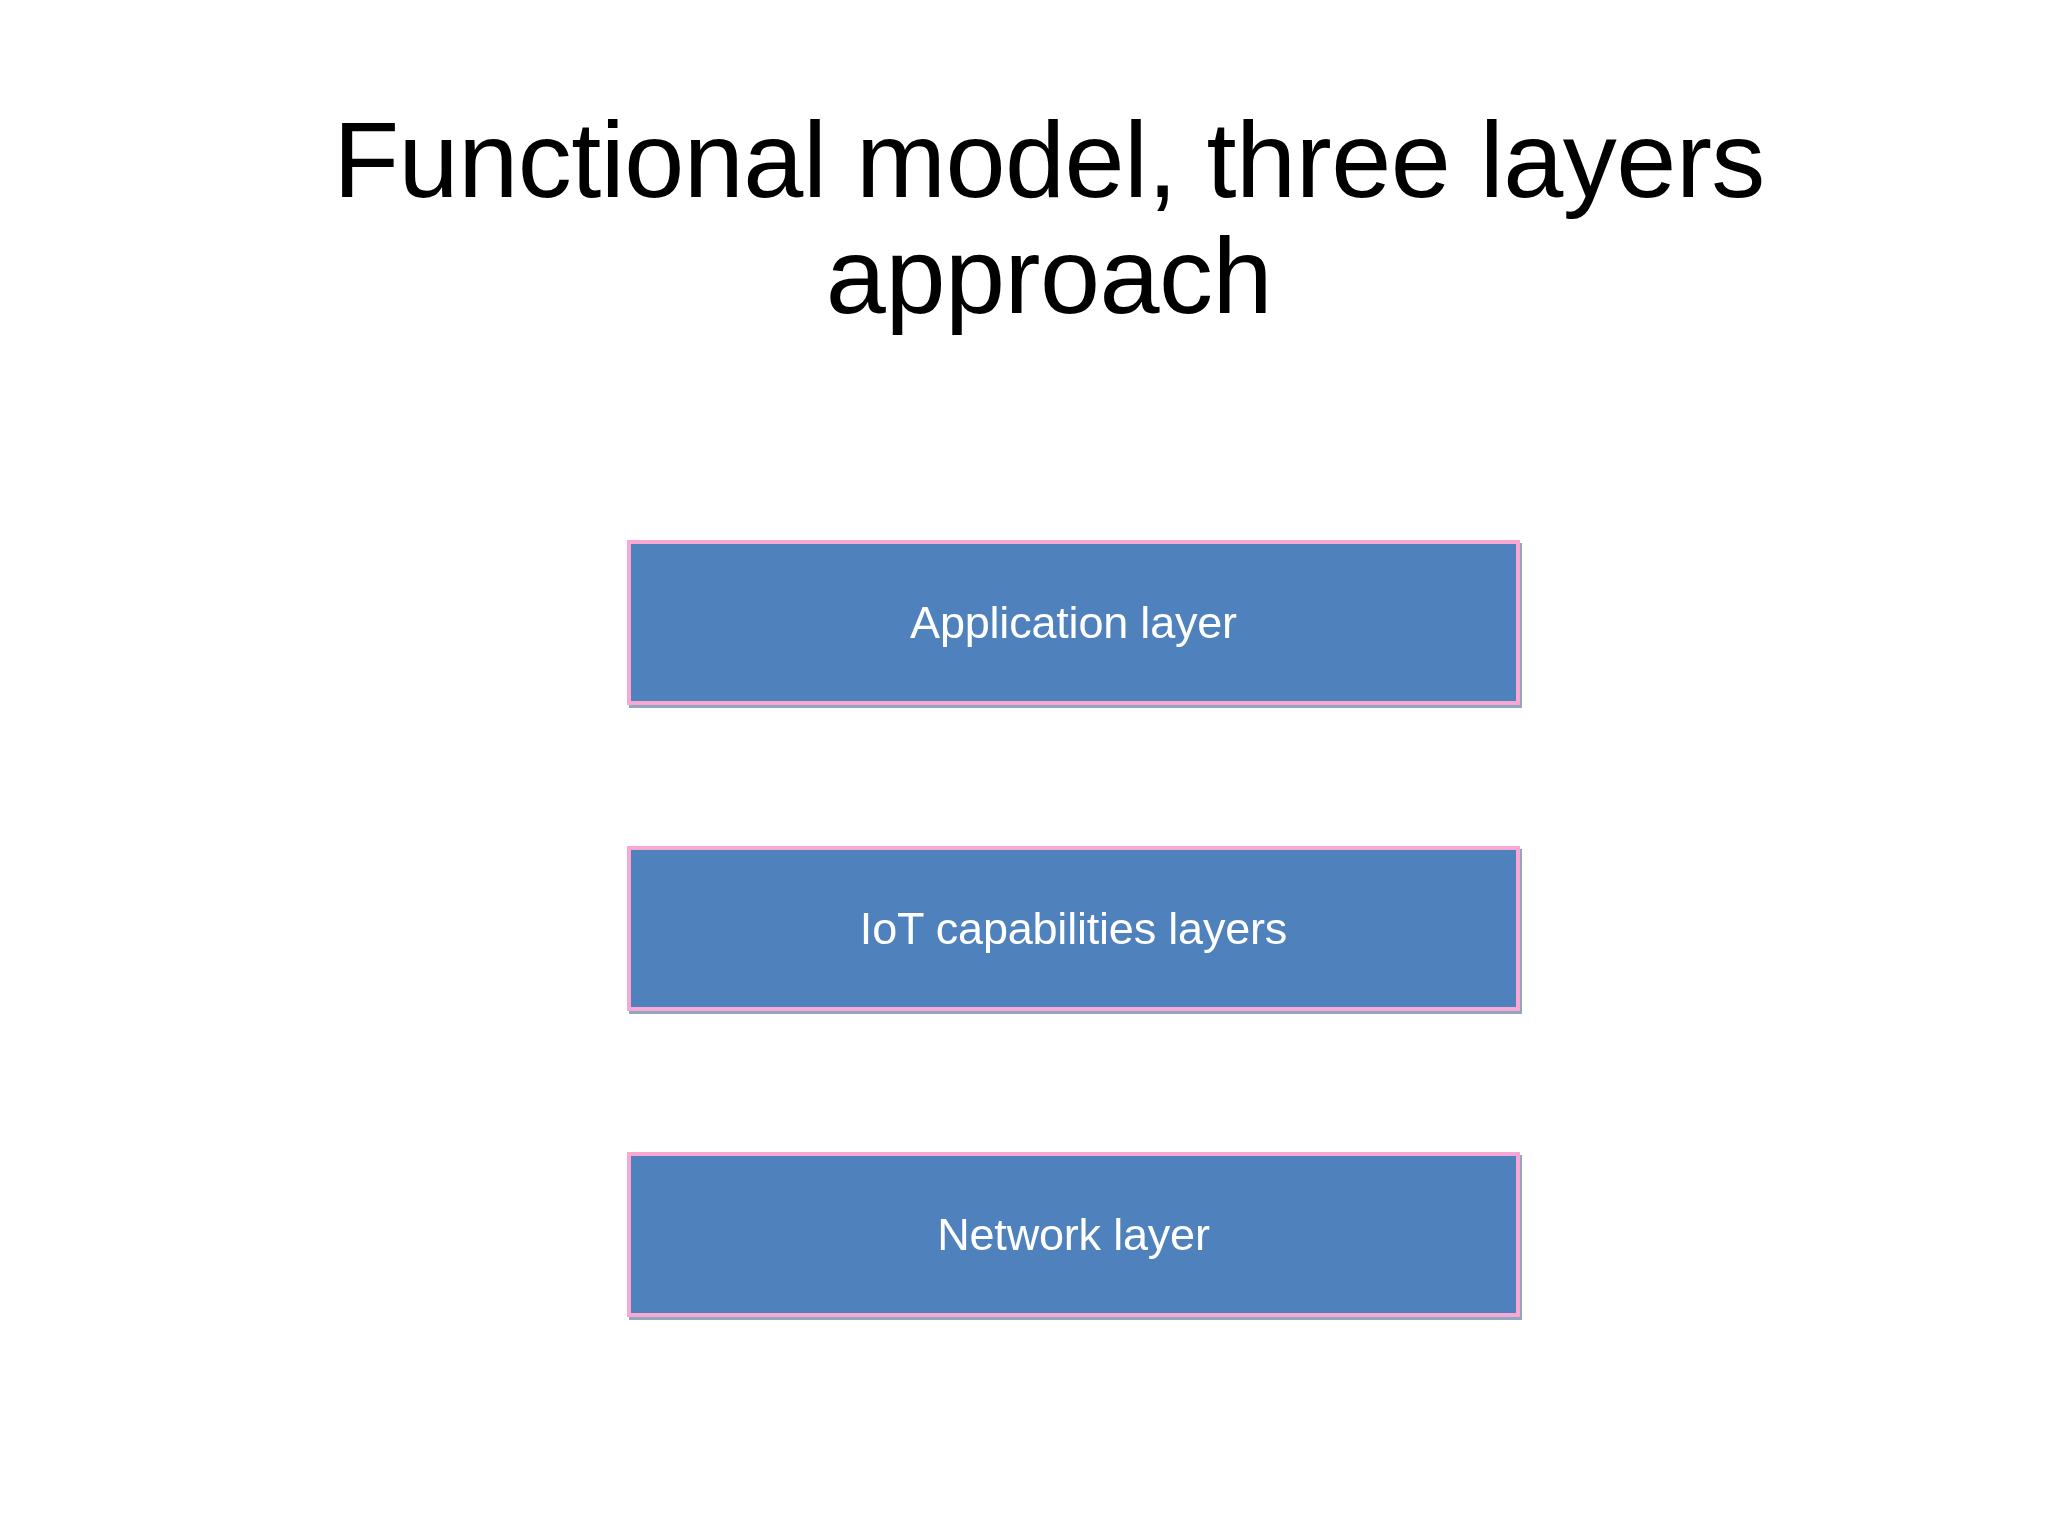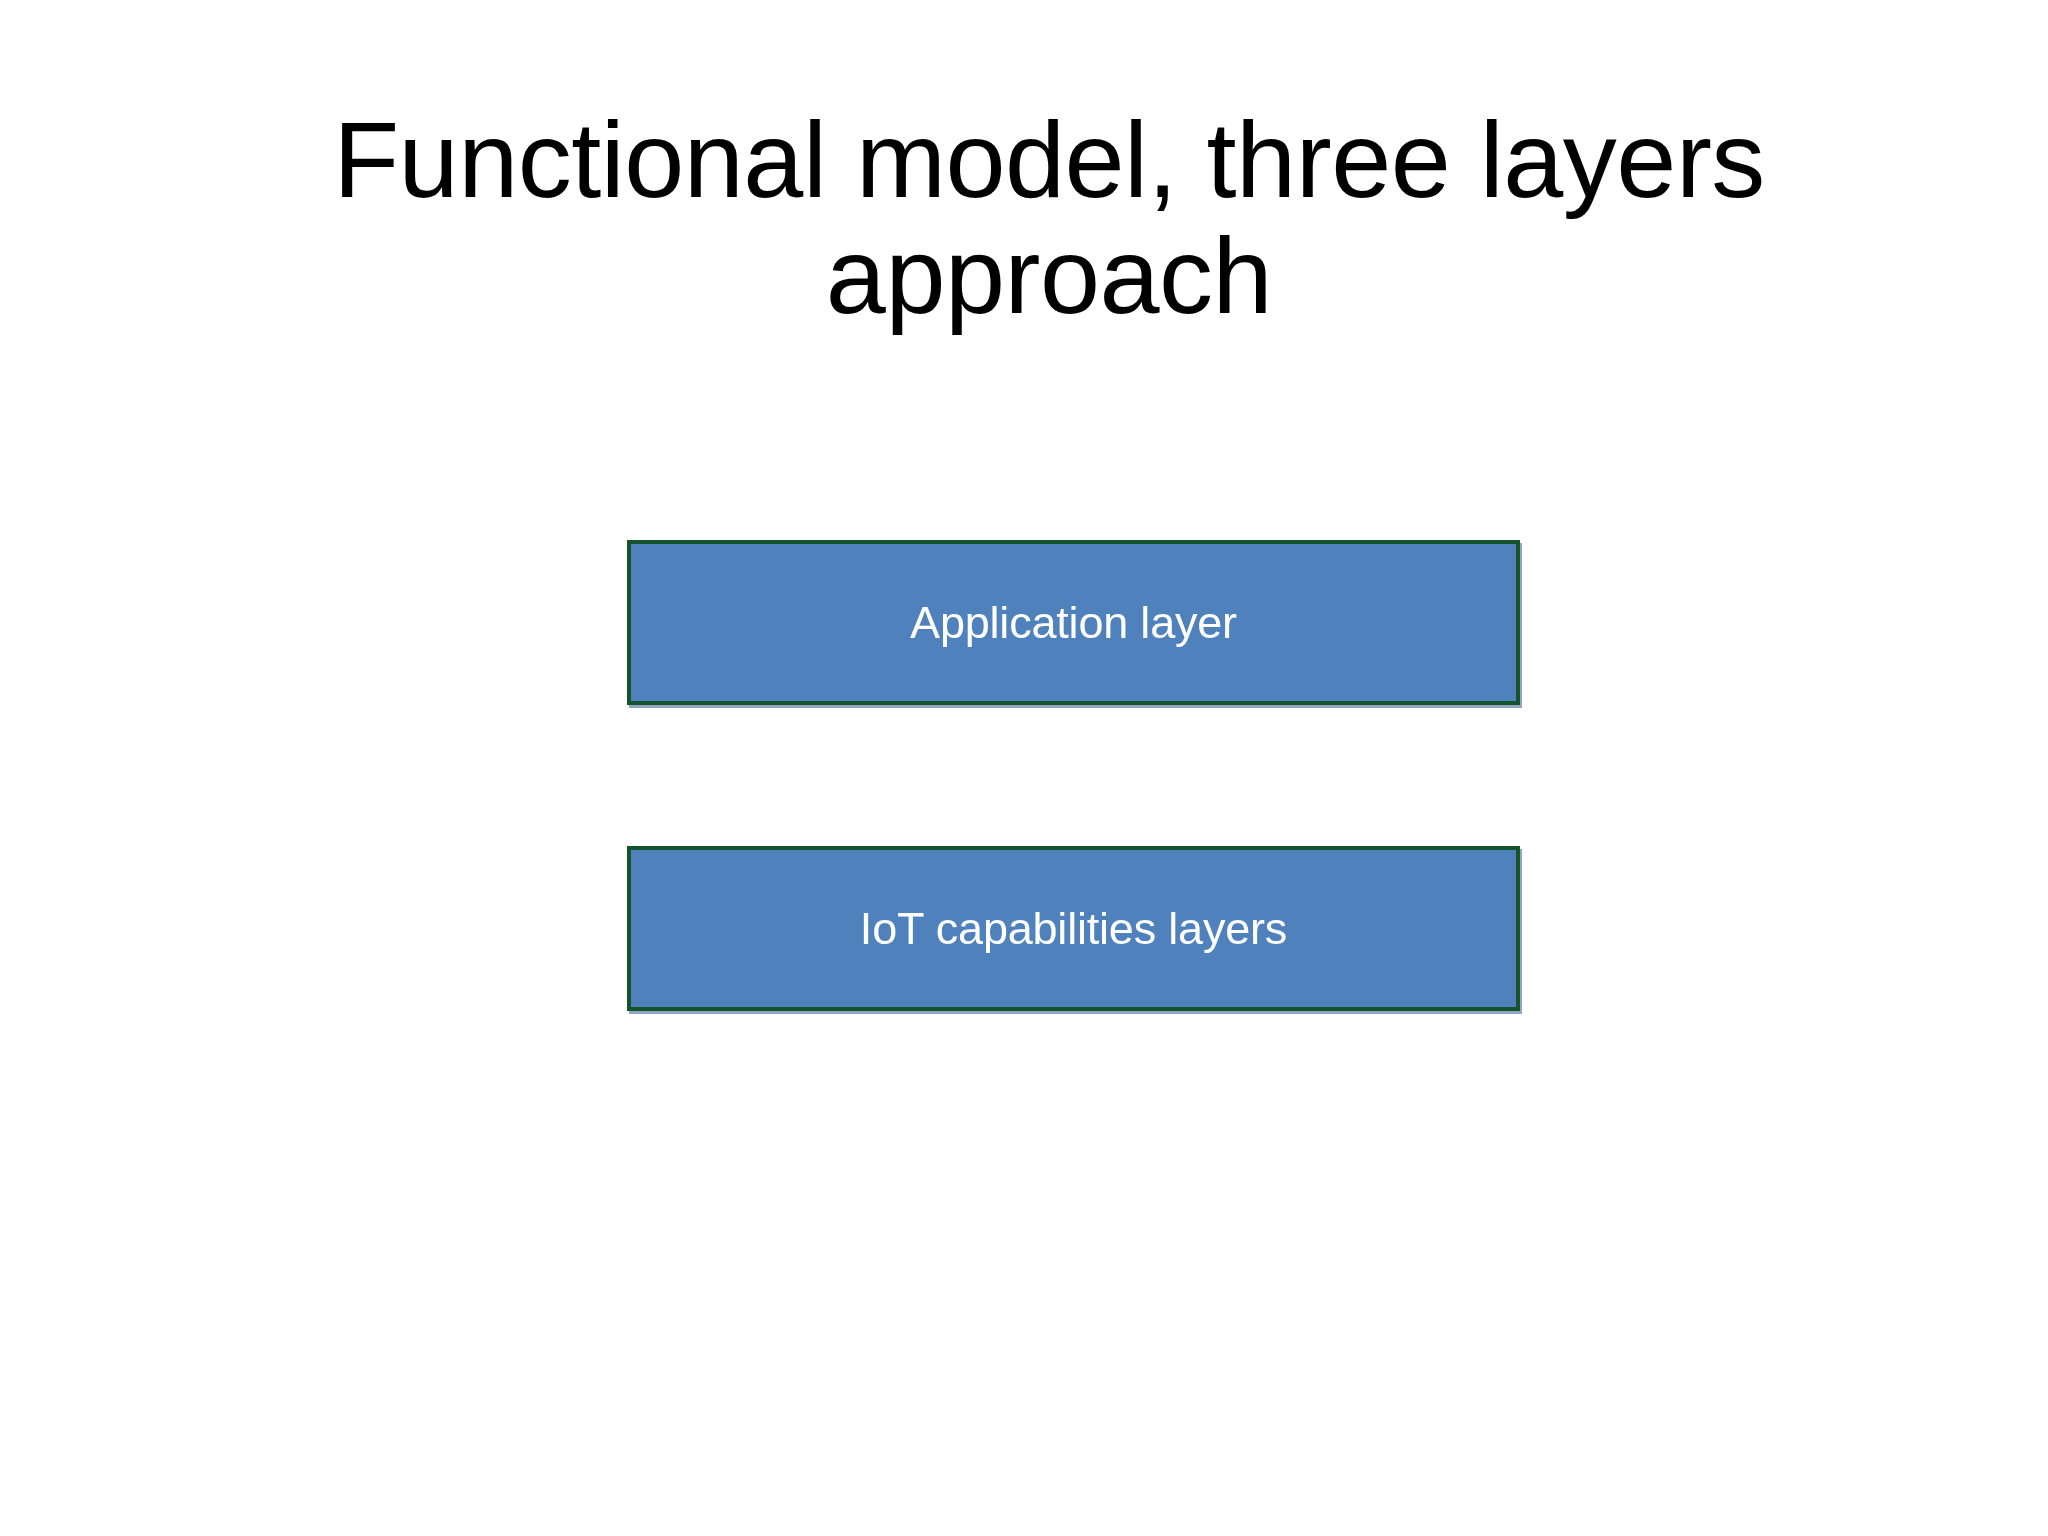--- a/index.html
+++ b/index.html
@@ -45,21 +45,21 @@
     top: 540px;
     width: 893px;
   }
 
   .layer-box {
     position: relative;
     box-sizing: border-box;
     width: 893px;
     height: 165px;
     background: #4F81BD;
-    border: 4px solid #14532d;
+    border: 4px solid #f9a8d4;
     display: flex;
     align-items: center;
     justify-content: center;
     box-shadow: 2px 3px 0 rgba(56, 93, 138, 0.55);
   }
 
   .layer-box + .layer-box {
     margin-top: 141px;
   }
 
@@ -84,16 +84,19 @@
   <div id="layer-stack">
 
     <div class="layer-box">
       <span class="layer-label">Application layer</span>
     </div>
 
     <div class="layer-box">
       <span class="layer-label">IoT capabilities layers</span>
     </div>
 
+    <div class="layer-box">
+      <span class="layer-label">Network layer</span>
+    </div>
 
   </div>
 
 </div>
 
 </body></html>

